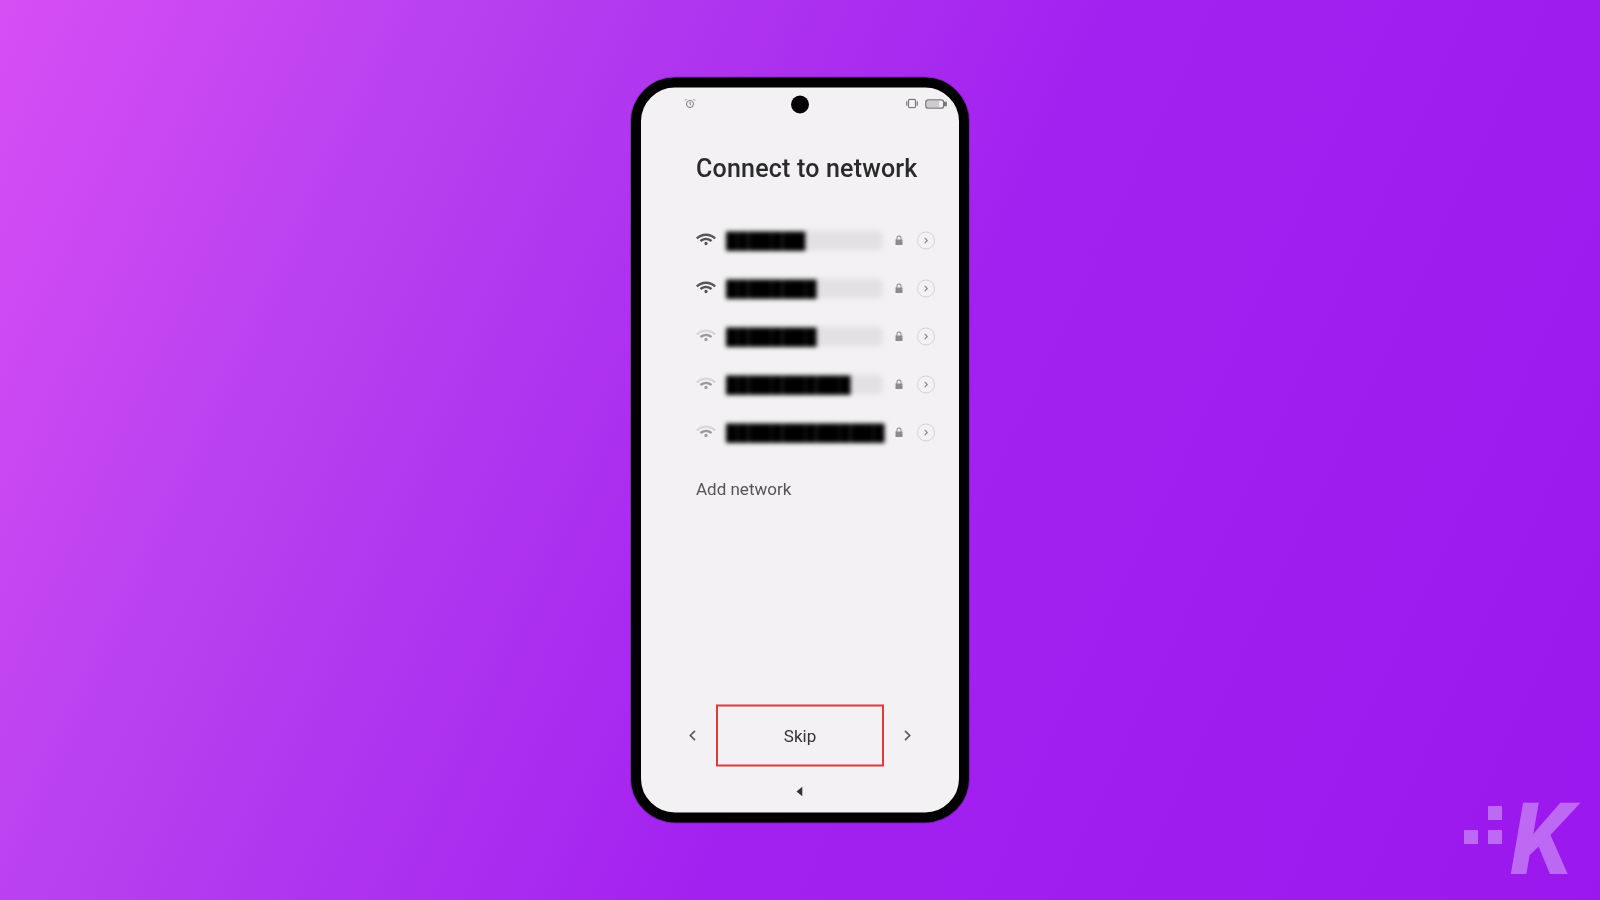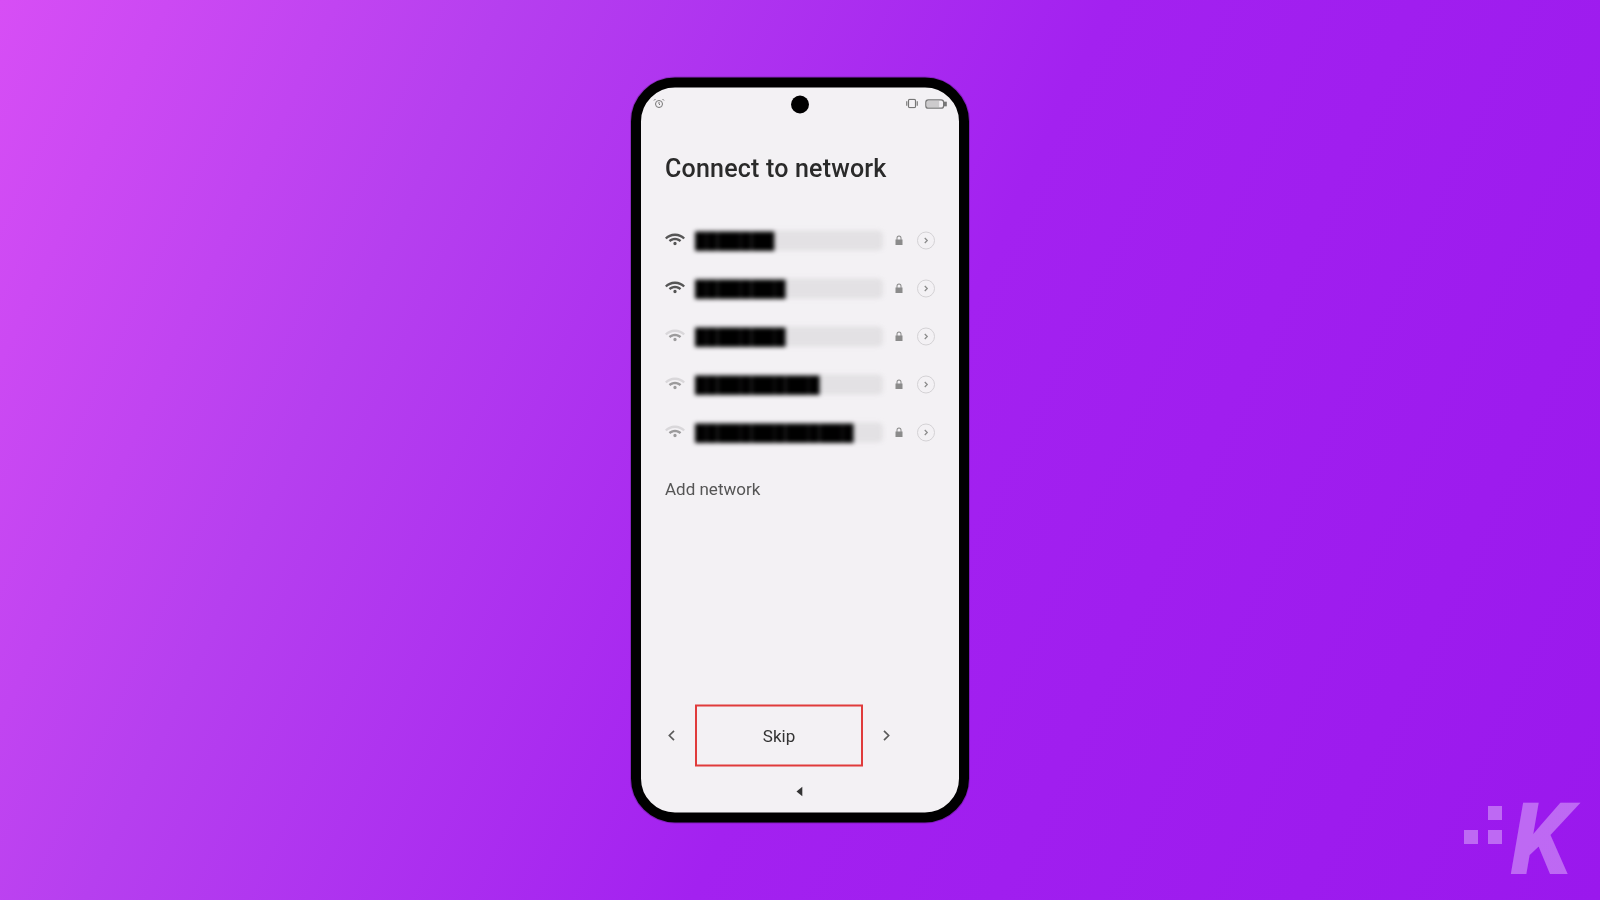--- a/index.html
+++ b/index.html
@@ -17,20 +17,21 @@
                gap:10px; margin-right:8px; margin-bottom:36px;}
     .wm .dots span:nth-child(1){visibility:hidden;}
     .wm .dots span{ width:14px; height:14px; background:rgba(255,255,255,.35); display:block;}
     .wm .k{ font-size:100px; font-weight:800; font-style:italic; line-height:.8;}
     
     .phone{
       position:absolute; left:50%; top:50%; transform:translate(-50%,-50%);
       width:338px; height:745px; border:10px solid #000; border-radius:44px;
       background:#f3f1f4;
       box-shadow:0 0 0 1px rgba(0,0,0,.2);
+      padding-left:31px;
     }
     .phone .camera{
       position:absolute; top:8px; left:50%; transform:translateX(-50%);
       width:18px; height:18px; background:#000; border-radius:50%;
     }
     .statusbar{
       height:26px; display:flex; justify-content:space-between; align-items:center;
       padding:6px 12px 0; color:#777;
     }
     .sb-left,.sb-right{display:flex; gap:6px; align-items:center;}
@@ -51,21 +52,21 @@
       background:#e3e1e4; filter:blur(2px);
     }
     .row .lock{ width:14px; color:#8b8b8b;}
     .row .chev{
       width:18px; height:18px; border:1px solid #d4d2d5; border-radius:50%;
       display:flex; align-items:center; justify-content:center; color:#8b8b8b;
     }
     .addnet{ margin-top:22px; font-size:17px; color:#555; cursor:pointer;}
     .footer{
       position:absolute; left:0; right:0; bottom:44px; height:66px;
-      display:flex; align-items:center; gap:12px;
+      display:flex; align-items:center; justify-content:center; gap:12px;
       padding:0 20px;
     }
     .navbtn{ color:#5a5a5a; width:22px; height:22px; display:flex;
              align-items:center; justify-content:center; cursor:pointer;}
     .skip{
       width:168px; height:62px; border:2.5px solid #e03b3b;
       display:flex; align-items:center; justify-content:center;
       font-size:17px; color:#333; background:#f3f1f4; cursor:pointer;
     }
     .syshome{

